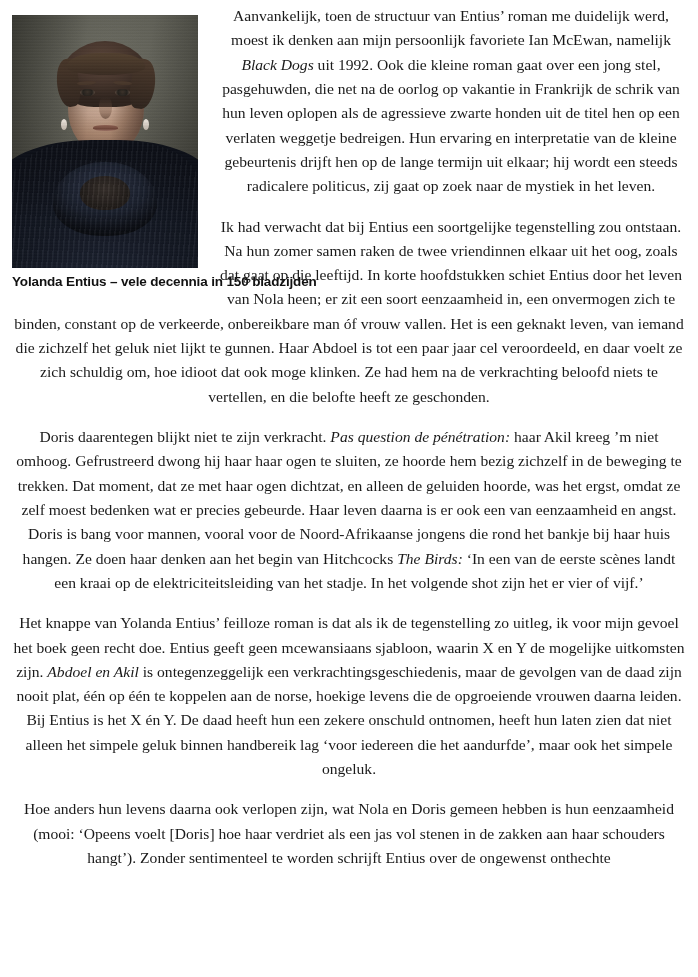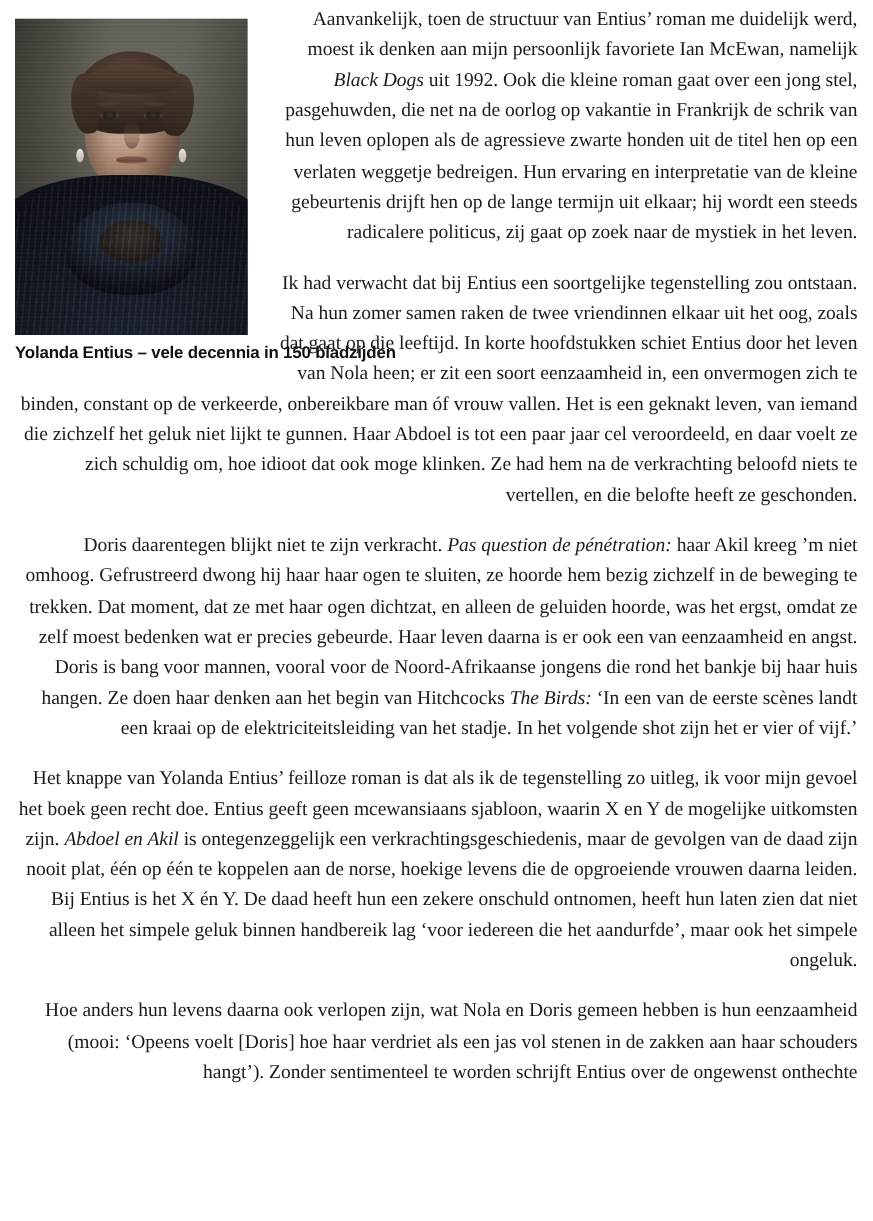--- a/index.html
+++ b/index.html
@@ -250,21 +250,21 @@
   .caption-credit {
     font-size: 12.5px;
     color: #111111;
     margin-top: 1px;
     letter-spacing: -0.15px;
   }
   p.body {
     margin: 0 0 16px 0;
     font-size: 15.6px;
     line-height: 1.56;
-    text-align: right;
+    text-align: center;
     color: #1a1a1a;
   }
   em { font-style: italic; }
   .clearfix::after {
     content: "";
     display: block;
     clear: both;
   }
 </style>
 </head>

